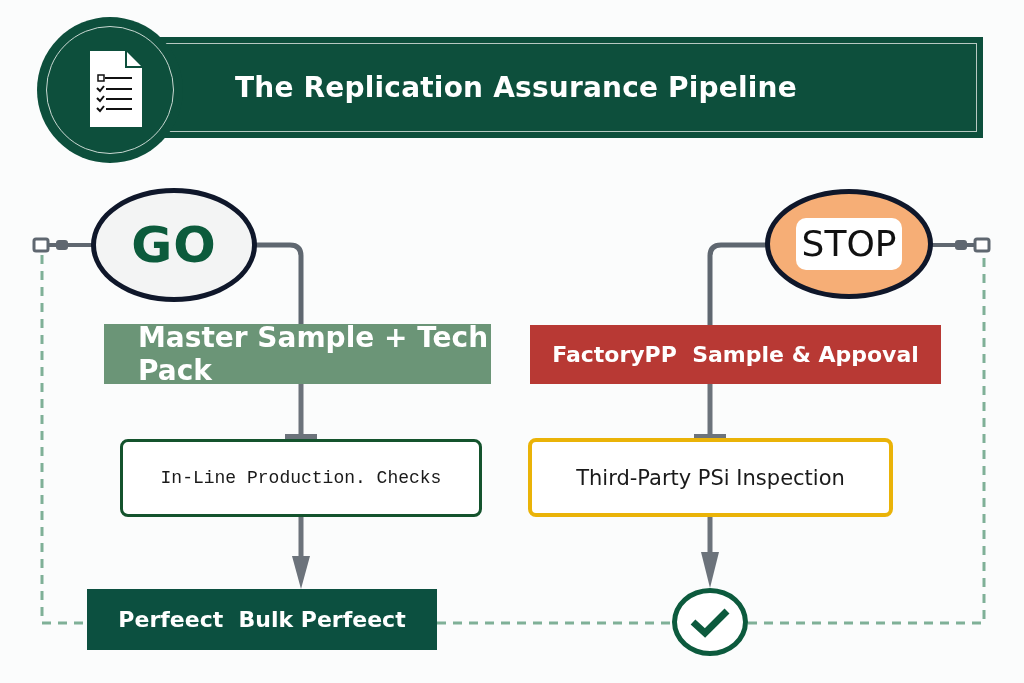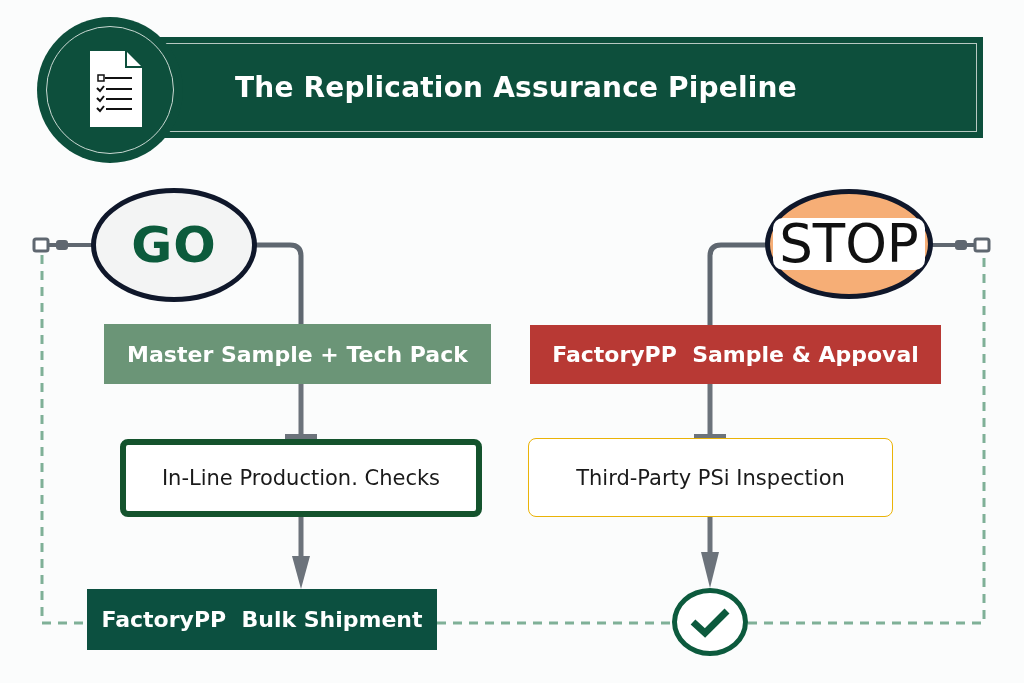--- a/index.html
+++ b/index.html
@@ -50,46 +50,46 @@
       background: #f3f4f4;
     }
     .oval-go span {
       color: #0c5b3c; font-size: 50px; font-weight: bold; letter-spacing: 1px;
     }
     .oval-stop {
       left: 765px; top: 189px; width: 168px; height: 110px;
       background: #f6ae76;
     }
     .oval-stop span {
-      color: #111; font-size: 53px; background: #fff;
+      color: #111; font-size: 36px; background: #fff;
       padding: 0 6px; border-radius: 10px; line-height: 52px;
       font-family: "DejaVu Sans", sans-serif;
     }
 
     
     .step {
       display: flex; align-items: center; justify-content: center;
       box-sizing: border-box; font-weight: bold;
     }
     .step-master {
       left: 104px; top: 324px; width: 387px; height: 60px;
-      background: #6b9577; color: #fff; font-size: 22px;
+      background: #6b9577; color: #fff; font-size: 28px; padding-left: 34px;
     }
     .step-factory {
       left: 530px; top: 325px; width: 411px; height: 59px;
       background: #b83934; color: #fff; font-size: 22px;
     }
     .step-inline {
       left: 120px; top: 439px; width: 362px; height: 78px;
-      background: #fff; border: 6px solid #14532d; border-radius: 8px;
-      color: #1a1a1a; font-size: 21px; font-weight: normal;
+      background: #fff; border: 3px solid #14532d; border-radius: 8px;
+      color: #1a1a1a; font-size: 18px; font-weight: normal; font-family: Liberation Mono, monospace;
     }
     .step-inspect {
       left: 528px; top: 438px; width: 365px; height: 79px;
-      background: #fff; border: 1px solid #eab308; border-radius: 8px;
+      background: #fff; border: 4px solid #eab308; border-radius: 8px;
       color: #1a1a1a; font-size: 21px; font-weight: normal;
     }
     .step-bulk {
       left: 87px; top: 589px; width: 350px; height: 61px;
       background: #0c5040; color: #fff; font-size: 22px;
     }
     .tab-connector {
       width: 32px; height: 10px; background: #6c737b;
     }
     .check-circle {
@@ -166,21 +166,21 @@
 </div>
 
 <div class="abs step step-master">
   <span>Master Sample + Tech Pack</span>
 </div>
 <div class="abs tab-connector" style="left:285px; top:434px;"></div>
 <div class="abs step step-inline">
   <span>In-Line Production. Checks</span>
 </div>
 <div class="abs step step-bulk">
-  <span style="white-space:pre;">FactoryPP  Bulk Shipment</span>
+  <span style="white-space:pre;">Perfeect  Bulk Perfeect</span>
 </div>
 
 <div class="abs step step-factory">
   <span style="white-space:pre;">FactoryPP  Sample &amp; Appoval</span>
 </div>
 <div class="abs tab-connector" style="left:694px; top:434px;"></div>
 <div class="abs step step-inspect">
   <span>Third-Party PSi Inspection</span>
 </div>
 <div class="abs check-circle">

